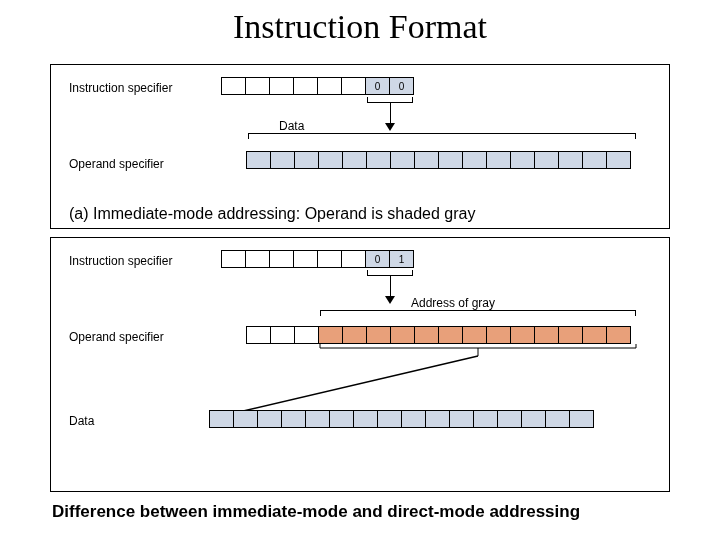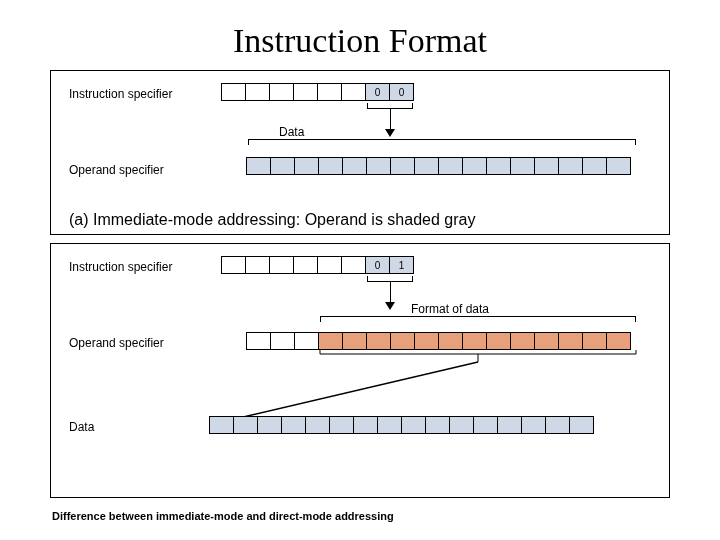--- a/index.html
+++ b/index.html
@@ -10,44 +10,44 @@
     height: 540px;
     background: #fff;
     font-family: Arial, Helvetica, sans-serif;
     color: #000;
     position: relative;
   }
   .title {
     font-family: "Times New Roman", Times, serif;
     font-size: 34px;
     text-align: center;
-    padding-top: 22px;
+    padding-top: 8px;
     padding-bottom: 10px;
   }
   .panel {
     border: 1px solid #000;
-    margin: 0 50px 8px 50px;
+    margin: 8px 50px 8px 50px;
     position: relative;
     background: #fff;
   }
   .panel-a { height: 165px; }
   .panel-b { height: 255px; }
   .label {
     position: absolute;
     font-size: 12px;
   }
   .caption {
     position: absolute;
     font-size: 16px;
   }
   .bottom-caption {
     position: absolute;
     left: 52px;
     bottom: 18px;
-    font-size: 11px;
+    font-size: 17px;
     font-weight: bold;
   }
   .bitrow {
     position: absolute;
     display: flex;
     border-left: 1px solid #000;
   }
   .cell {
     border-top: 1px solid #000;
     border-right: 1px solid #000;
@@ -145,21 +145,21 @@
       <div class="cell f-white"></div>
       <div class="cell f-white"></div>
       <div class="cell f-blue">0</div>
       <div class="cell f-blue">1</div>
     </div>
 
   <div class="bracket" style="left:316px; top:32px; width:46px;"></div>
   <div class="vline" style="left:339px; top:38px; height:22px;"></div>
   <div class="arrow-head-down" style="left:334px; top:58px;"></div>
 
-  <div class="label" style="left:360px; top:58px;">Format of data</div>
+  <div class="label" style="left:360px; top:58px;">Address of gray</div>
   <div class="bracket" style="left:269px; top:72px; width:316px; transform: scaleY(-1);"></div>
 
   <div class="label" style="left:18px; top:92px;">Operand specifier</div>
 
   <div class="bitrow" id="operand-b" style="left:195px; top:88px;">
       <div class="cell f-white"></div>
       <div class="cell f-white"></div>
       <div class="cell f-white"></div>
       <div class="cell f-orange"></div>
       <div class="cell f-orange"></div>

